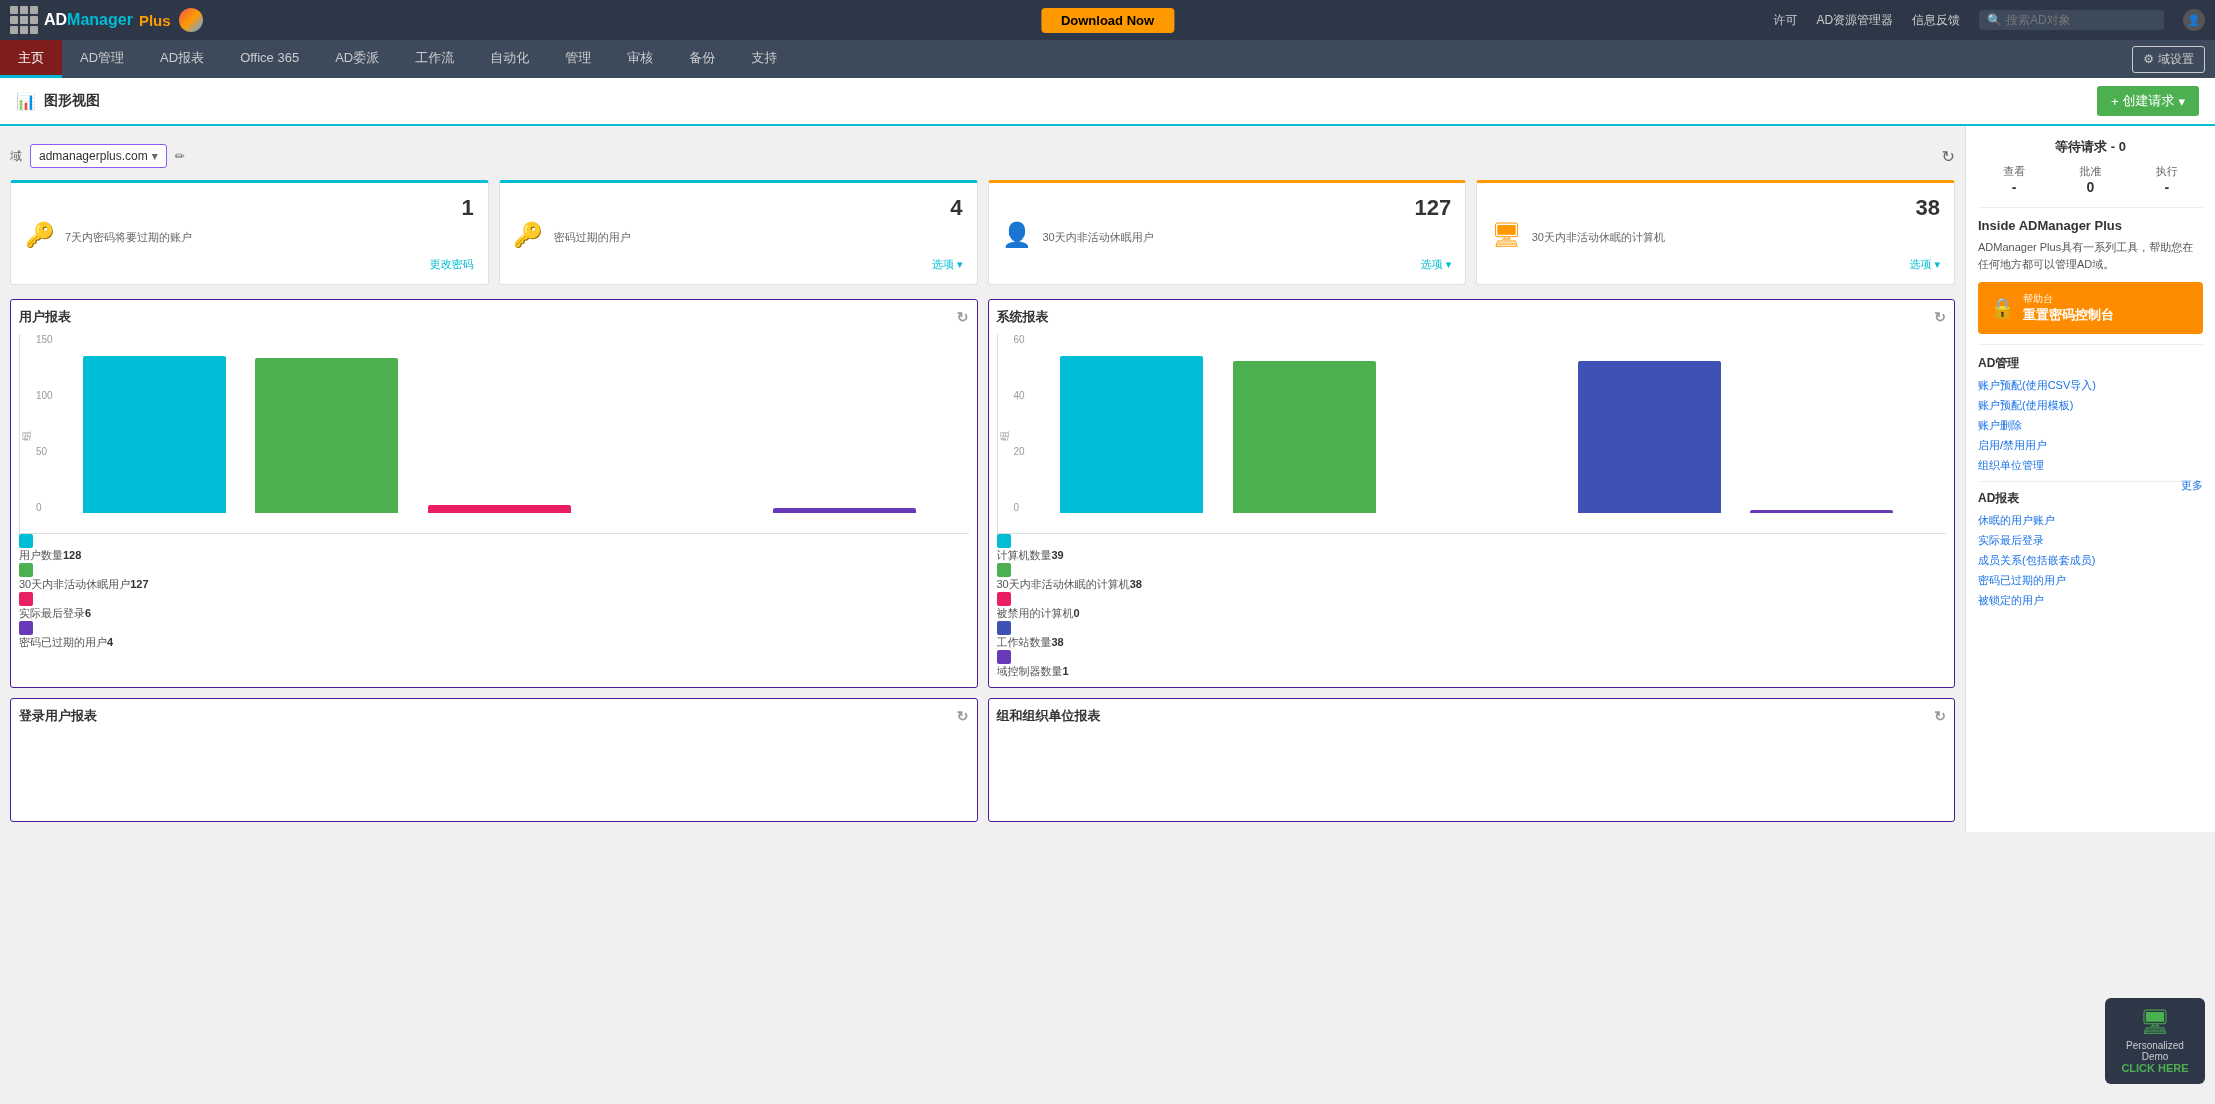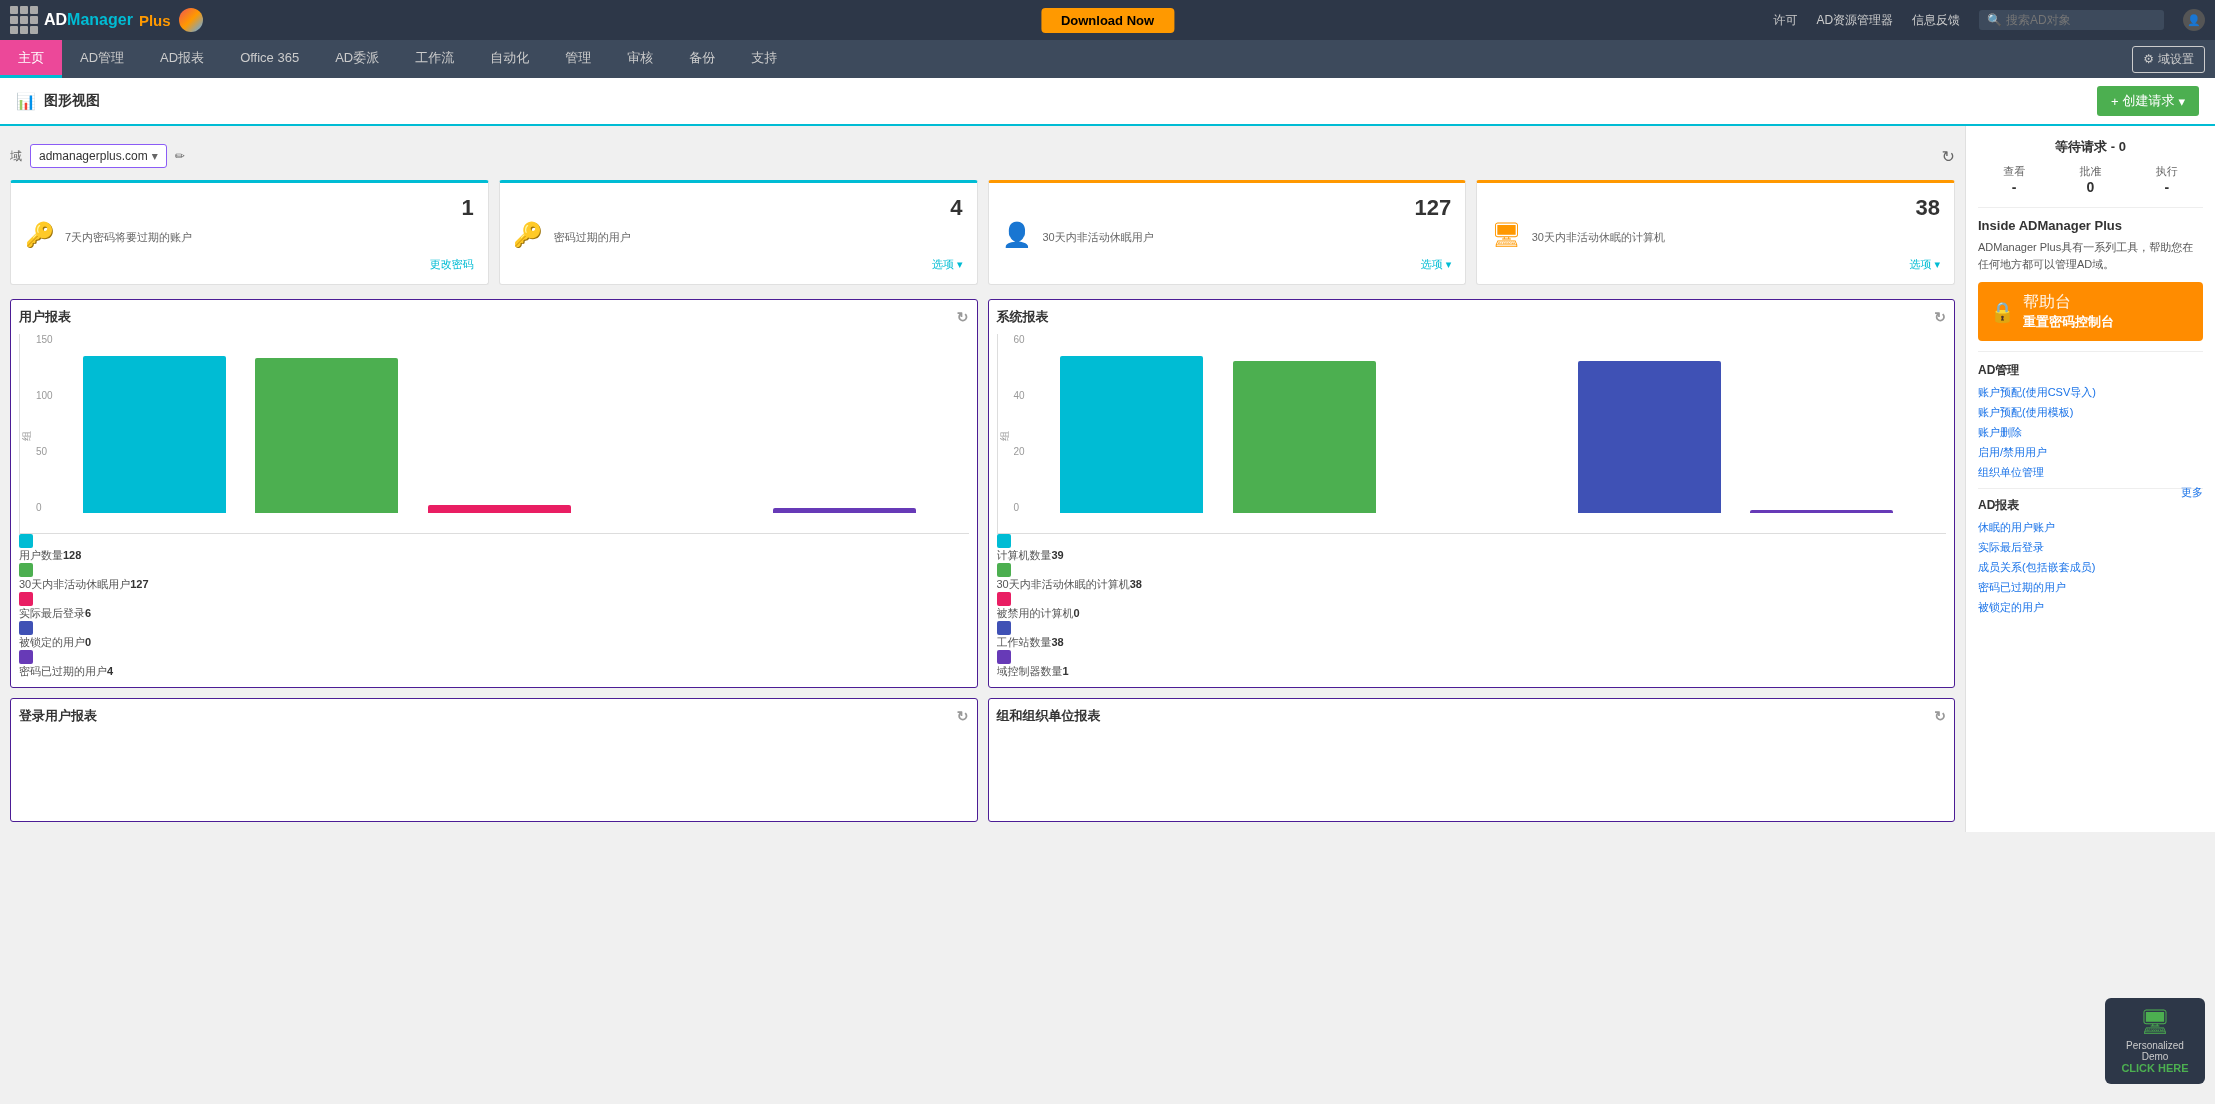--- a/index.html
+++ b/index.html
@@ -14,21 +14,21 @@
     .download-btn { position: absolute; left: 50%; transform: translateX(-50%); background: #f90; color: #000; font-weight: bold; padding: 5px 20px; border-radius: 4px; font-size: 13px; cursor: pointer; border: none; }
     .topbar-right { margin-left: auto; display: flex; align-items: center; gap: 19px; color: #ccc; font-size: 12px; }
     .topbar-right .search-box { display: flex; align-items: center; background: #3d4a5c; border-radius: 3px; padding: 3px 8px; gap: 4px; }
     .topbar-right .search-box input { background: none; border: none; outline: none; color: #ccc; font-size: 12px; width: 150px; }
     .topbar-right a { color: #ccc; text-decoration: none; }
     .topbar-right .user-icon { width: 22px; height: 22px; border-radius: 50%; background: #555; display: flex; align-items: center; justify-content: center; color: #fff; font-size: 11px; }
 
     
     .navbar { background: #3d4a5c; display: flex; align-items: center; height: 38px; padding: 0 0; }
     .navbar .nav-item { color: #ccc; padding: 0 18px; height: 38px; display: flex; align-items: center; cursor: pointer; font-size: 13px; white-space: nowrap; border-bottom: 3px solid transparent; }
-    .navbar .nav-item.active { color: #fff; background: #ec4899; border-bottom: 3px solid #00bcd4; }
+    .navbar .nav-item.active { color: #fff; background: #7f1d1d; border-bottom: 3px solid #00bcd4; }
     .navbar-right { margin-left: auto; }
     .domain-settings-btn { background: none; border: 1px solid #ccc; color: #ccc; padding: 4px 10px; border-radius: 3px; cursor: pointer; font-size: 12px; margin-right: 10px; display: flex; align-items: center; gap: 4px; }
 
     
     .page-header { background: #fff; padding: 8px 16px; display: flex; align-items: center; justify-content: space-between; border-bottom: 2px solid #00bcd4; }
     .page-header-left { display: flex; align-items: center; gap: 8px; font-size: 14px; font-weight: bold; color: #333; }
     .page-header-right .create-btn { background: #4caf50; color: #fff; border: none; padding: 6px 14px; border-radius: 3px; cursor: pointer; font-size: 13px; display: flex; align-items: center; gap: 4px; }
 
     
     .main-layout { display: flex; width: 100%; }
@@ -73,21 +73,21 @@
     
     .pending-title { font-size: 13px; font-weight: bold; color: #333; margin-bottom: 8px; text-align: center; }
     .pending-grid { display: grid; grid-template-columns: repeat(3, 1fr); gap: 4px; text-align: center; margin-bottom: 12px; }
     .pending-grid .pg-label { font-size: 11px; color: #666; }
     .pending-grid .pg-value { font-size: 14px; font-weight: bold; color: #333; }
     .inside-title { font-size: 13px; font-weight: bold; color: #333; margin: 10px 0 6px 0; }
     .inside-desc { font-size: 11px; color: #555; margin-bottom: 10px; line-height: 1.5; }
     .helpdesk-btn { background: #ff8c00; color: #fff; border: none; border-radius: 4px; padding: 10px 12px; width: 100%; cursor: pointer; display: flex; align-items: center; gap: 8px; font-size: 12px; margin-bottom: 10px; }
     .helpdesk-btn .lock-icon { font-size: 20px; }
     .helpdesk-btn .btn-text { text-align: left; }
-    .helpdesk-btn .btn-text .btn-sub { font-size: 16px; opacity: 0.9; }
+    .helpdesk-btn .btn-text .btn-sub { font-size: 10px; opacity: 0.9; }
     .helpdesk-btn .btn-text .btn-main { font-size: 13px; font-weight: bold; }
     .section-title { font-size: 12px; font-weight: bold; color: #333; margin: 10px 0 6px 0; }
     .side-link { display: block; font-size: 11px; color: #1a73e8; text-decoration: none; margin-bottom: 5px; cursor: pointer; }
     .more-link { font-size: 11px; color: #1a73e8; cursor: pointer; float: right; }
     .ad-reports-section { margin-top: 8px; }
 
     
     .personalized-demo { position: fixed; bottom: 20px; right: 10px; background: #2d3748; color: #fff; border-radius: 6px; padding: 10px 12px; text-align: center; font-size: 11px; cursor: pointer; z-index: 1000; width: 100px; }
     .personalized-demo .demo-icon { font-size: 24px; color: #4caf50; margin-bottom: 4px; }
     .personalized-demo .demo-label { color: #ccc; font-size: 10px; }
@@ -263,21 +263,20 @@
               <div class="bar-fill" style="height: 0px; background: rgb(63, 81, 181); width: 85%; border-radius: 2px 2px 0px 0px;"></div>
             </div>
             <div class="bar" style="flex: 1 1 0%; display: flex; flex-direction: column; align-items: center; justify-content: flex-end; height: 160px;">
               <div class="bar-fill" style="height: 4.8px; background: rgb(103, 58, 183); width: 85%; border-radius: 2px 2px 0px 0px;"></div>
             </div>
           </div>
         <div class="legend-scroll" id="user-legend">
             <div class="legend-row"><div class="legend-color" style="background: rgb(0, 188, 212);"></div><span class="legend-label">用户数量</span><span class="legend-value">128</span></div>
             <div class="legend-row"><div class="legend-color" style="background: rgb(76, 175, 80);"></div><span class="legend-label">30天内非活动休眠用户</span><span class="legend-value">127</span></div>
             <div class="legend-row"><div class="legend-color" style="background: rgb(233, 30, 99);"></div><span class="legend-label">实际最后登录</span><span class="legend-value">6</span></div>
-            <div class="legend-row"><div class="legend-color" style="background: rgb(63, 81, 181);"></div><span class="legend-label">被锁定的用户</span><span class="legend-value">0</span></div>
             <div class="legend-row"><div class="legend-color" style="background: rgb(103, 58, 183);"></div><span class="legend-label">密码已过期的用户</span><span class="legend-value">4</span></div>
           </div>
       </div>
 
       <div class="chart-panel">
         <div class="chart-panel-header">
           <span>系统报表</span>
           <span class="refresh-icon">↻</span>
         </div>
         <div class="bar-chart-area" id="system-chart">

